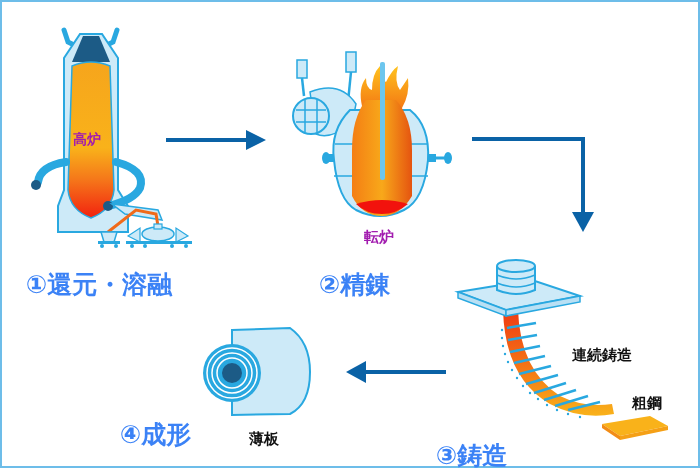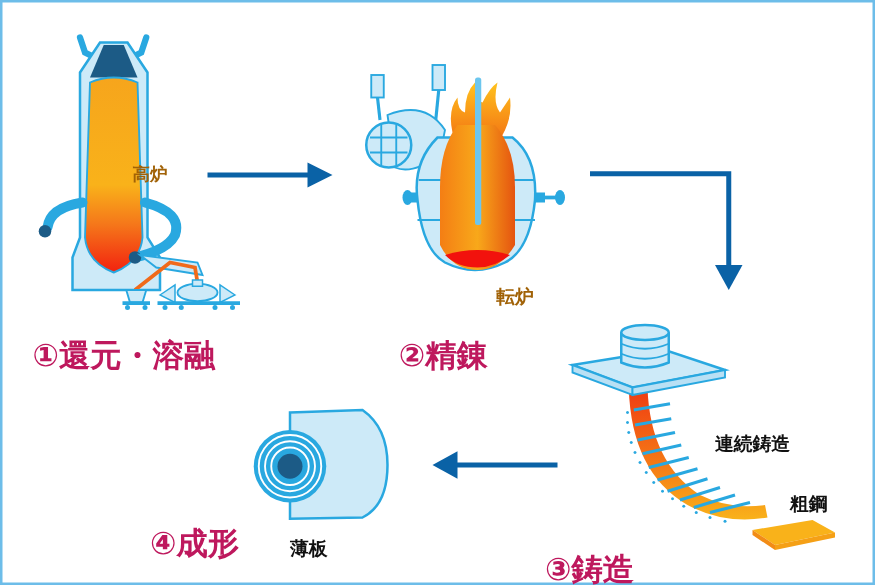--- a/index.html
+++ b/index.html
@@ -1,21 +1,21 @@
 <!DOCTYPE html>
 <html><head>
 <meta charset="utf-8">
 <style>
   html,body{margin:0;padding:0;background:#fff;}
   body{width:700px;height:468px;position:relative;overflow:hidden;font-family:"DejaVu Sans","Liberation Sans",sans-serif;}
   .frame{position:absolute;left:0;top:0;width:696px;height:464px;border:2px solid #6dbde9;box-sizing:content-box;}
   svg{position:absolute;left:0;top:0;}
-  .step-label{position:absolute;color:#be185d;font-weight:bold;font-size:25px;letter-spacing:0px;white-space:nowrap;}
+  .step-label{position:absolute;color:#3b82f6;font-weight:bold;font-size:25px;letter-spacing:0px;white-space:nowrap;}
   .sub-label{position:absolute;color:#111;font-weight:bold;font-size:15px;white-space:nowrap;}
-  .furnace-label{position:absolute;color:#a16207;font-weight:bold;font-size:15px;white-space:nowrap;margin-left:33px;}
+  .furnace-label{position:absolute;color:#a21caf;font-weight:bold;font-size:15px;white-space:nowrap;}
 </style>
 </head>
 <body>
 
 <div class="frame"></div>
 
 <svg width="700" height="468" viewBox="0 0 700 468">
   <defs>
     <linearGradient id="bfMolten" x1="0" y1="0" x2="0" y2="1">
       <stop offset="0" stop-color="#f6a51c"></stop>
@@ -168,21 +168,21 @@
     <circle cx="232" cy="373" r="20" fill="none" stroke="#fff" stroke-width="1.5"></circle>
     <circle cx="232" cy="373" r="15" fill="none" stroke="#fff" stroke-width="1.5"></circle>
     <circle cx="232" cy="373" r="10" fill="#1c5b86"></circle>
   </g>
 </svg>
 
 <div class="furnace-label" style="left:73px;top:131px;font-size:14px;">高炉</div>
 <div class="furnace-label" style="left:364px;top:228px;text-align:right;">転炉</div>
 <div class="sub-label" style="left:572px;top:346px;">連続鋳造</div>
 <div class="sub-label" style="left:632px;top:394px;">粗鋼</div>
-<div class="sub-label" style="left:232px;top:430px;">薄板</div>
+<div class="sub-label" style="left:249px;top:430px;">薄板</div>
 
 <div class="step-label" style="left:26px;top:268px;">
   <span>①</span><span>還元・溶融</span>
 </div>
 <div class="step-label" style="left:319px;top:268px;">
   <span>②</span><span>精錬</span>
 </div>
 <div class="step-label" style="left:436px;top:439px;">
   <span>③</span><span>鋳造</span>
 </div>

